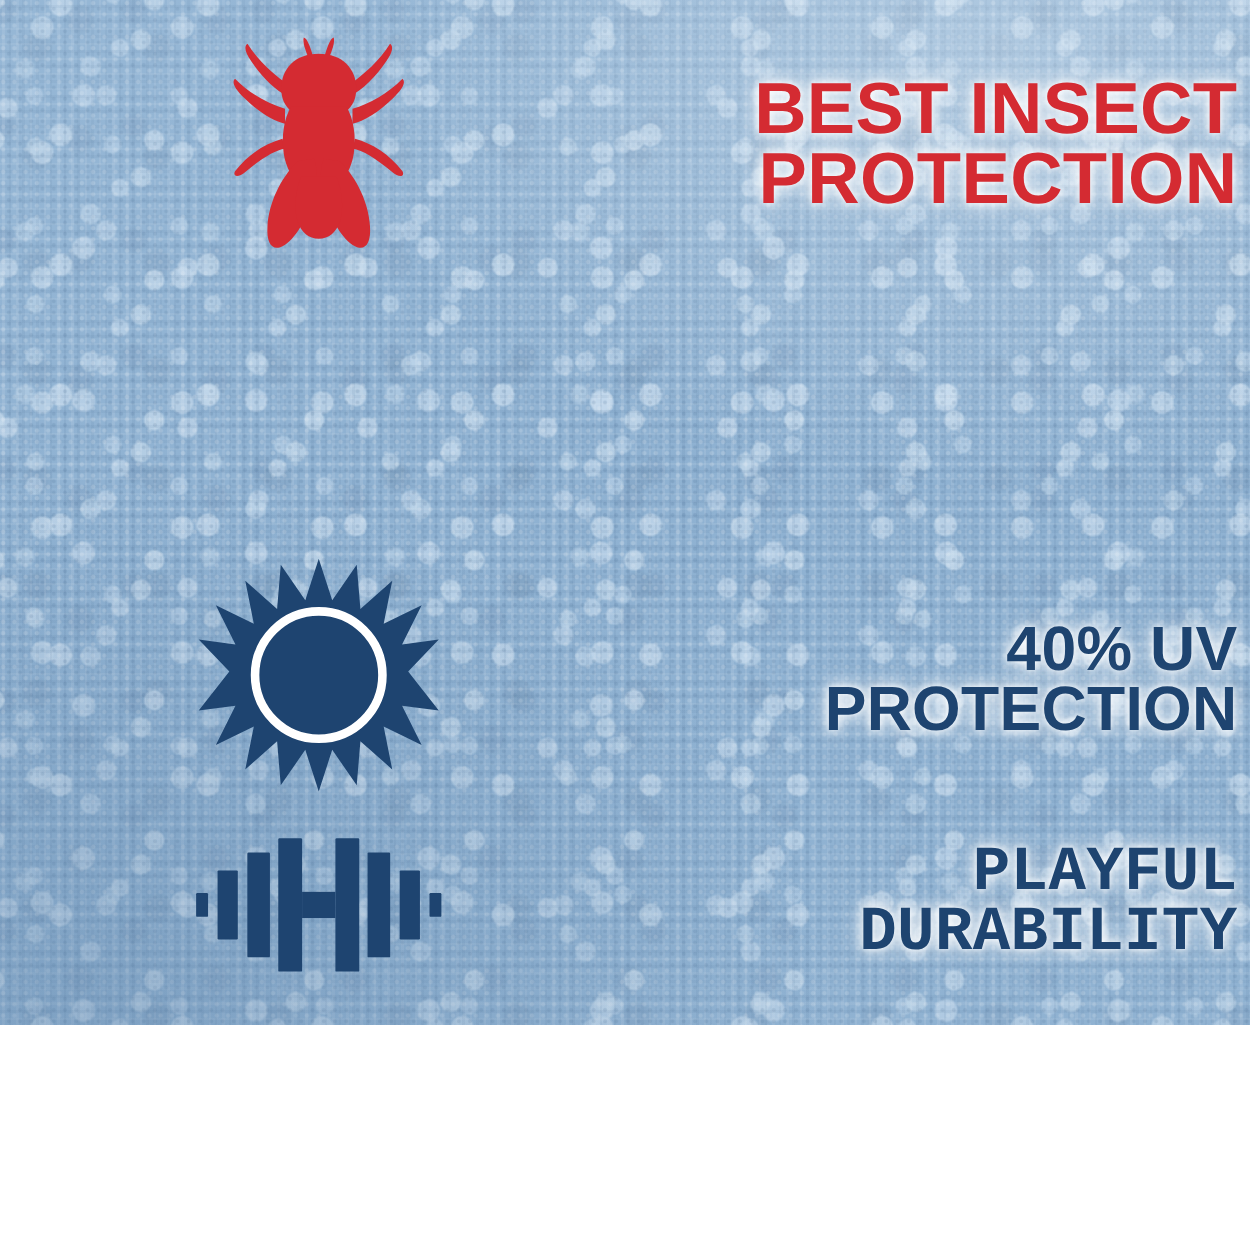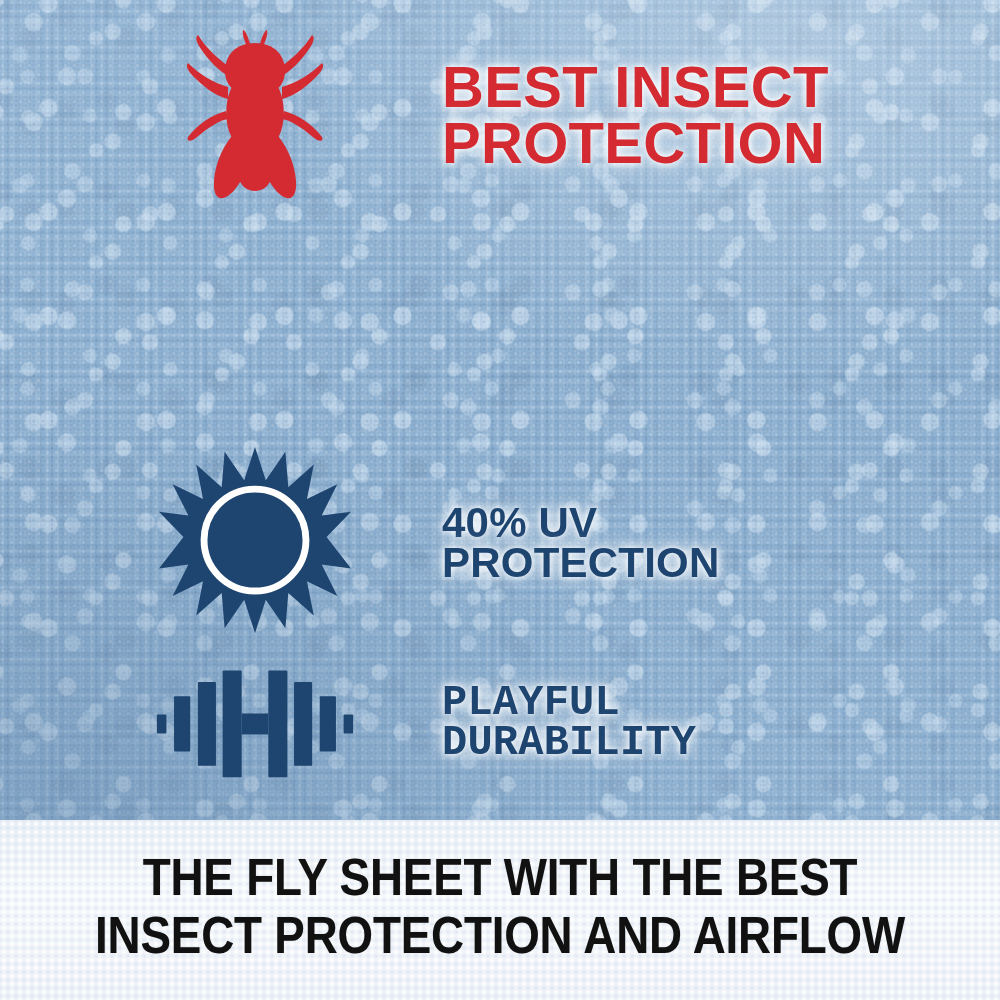--- a/index.html
+++ b/index.html
@@ -92,21 +92,21 @@
     background-image:
       radial-gradient(ellipse 70% 55% at 78% 8%, rgba(232,242,250,0.34), rgba(232,242,250,0) 72%),
       radial-gradient(ellipse 80% 70% at 10% 96%, rgba(86,122,160,0.30), rgba(86,122,160,0) 70%),
       linear-gradient(168deg, rgba(166,194,220,0.30) 0%, rgba(132,164,198,0.10) 45%, rgba(144,176,206,0.26) 100%);
   }
 
   
   #rows {
     position: absolute;
     left: 0; top: 0;
-    width: 1000px; height: 820px;
+    width: 1000px; height: 820px; text-align: right;
   }
   .row {
     position: absolute;
     display: flex;
     align-items: center;
   }
   .icon-cell {
     position: relative;
     flex: 0 0 auto;
     display: flex;
@@ -126,21 +126,21 @@
   .label-red {
     color: #d42b32;
     font-size: 58px;
     text-shadow:
       0 0 6px rgba(255,255,255,0.95),
       0 0 12px rgba(255,255,255,0.85),
       0 0 20px rgba(255,255,255,0.6);
   }
   .label-navy {
     color: #1e4470;
-    font-size: 42px;
+    font-size: 50px;
     text-shadow:
       0 0 6px rgba(255,255,255,0.95),
       0 0 12px rgba(255,255,255,0.85),
       0 0 20px rgba(255,255,255,0.6);
   }
 
   
   #row-insect   { left: 150px; top: 20px;  width: 840px; height: 190px; }
   #row-airflow  { left: 150px; top: 218px; width: 840px; height: 196px; }
   #row-uv       { left: 150px; top: 442px; width: 840px; height: 202px; }
@@ -277,19 +277,14 @@
             <rect x="198" y="56" width="10" height="20" rx="1"></rect>
           </g>
         </svg>
       </div>
       <div class="label label-navy">PLAYFUL
 DURABILITY</div>
     </div>
 
   </div>
 
-  <div id="caption">
-    <div class="cap-tex"></div>
-    <div id="caption-text">THE FLY SHEET WITH THE BEST
-INSECT PROTECTION AND AIRFLOW</div>
-  </div>
 
 </div>
 
 </body></html>

